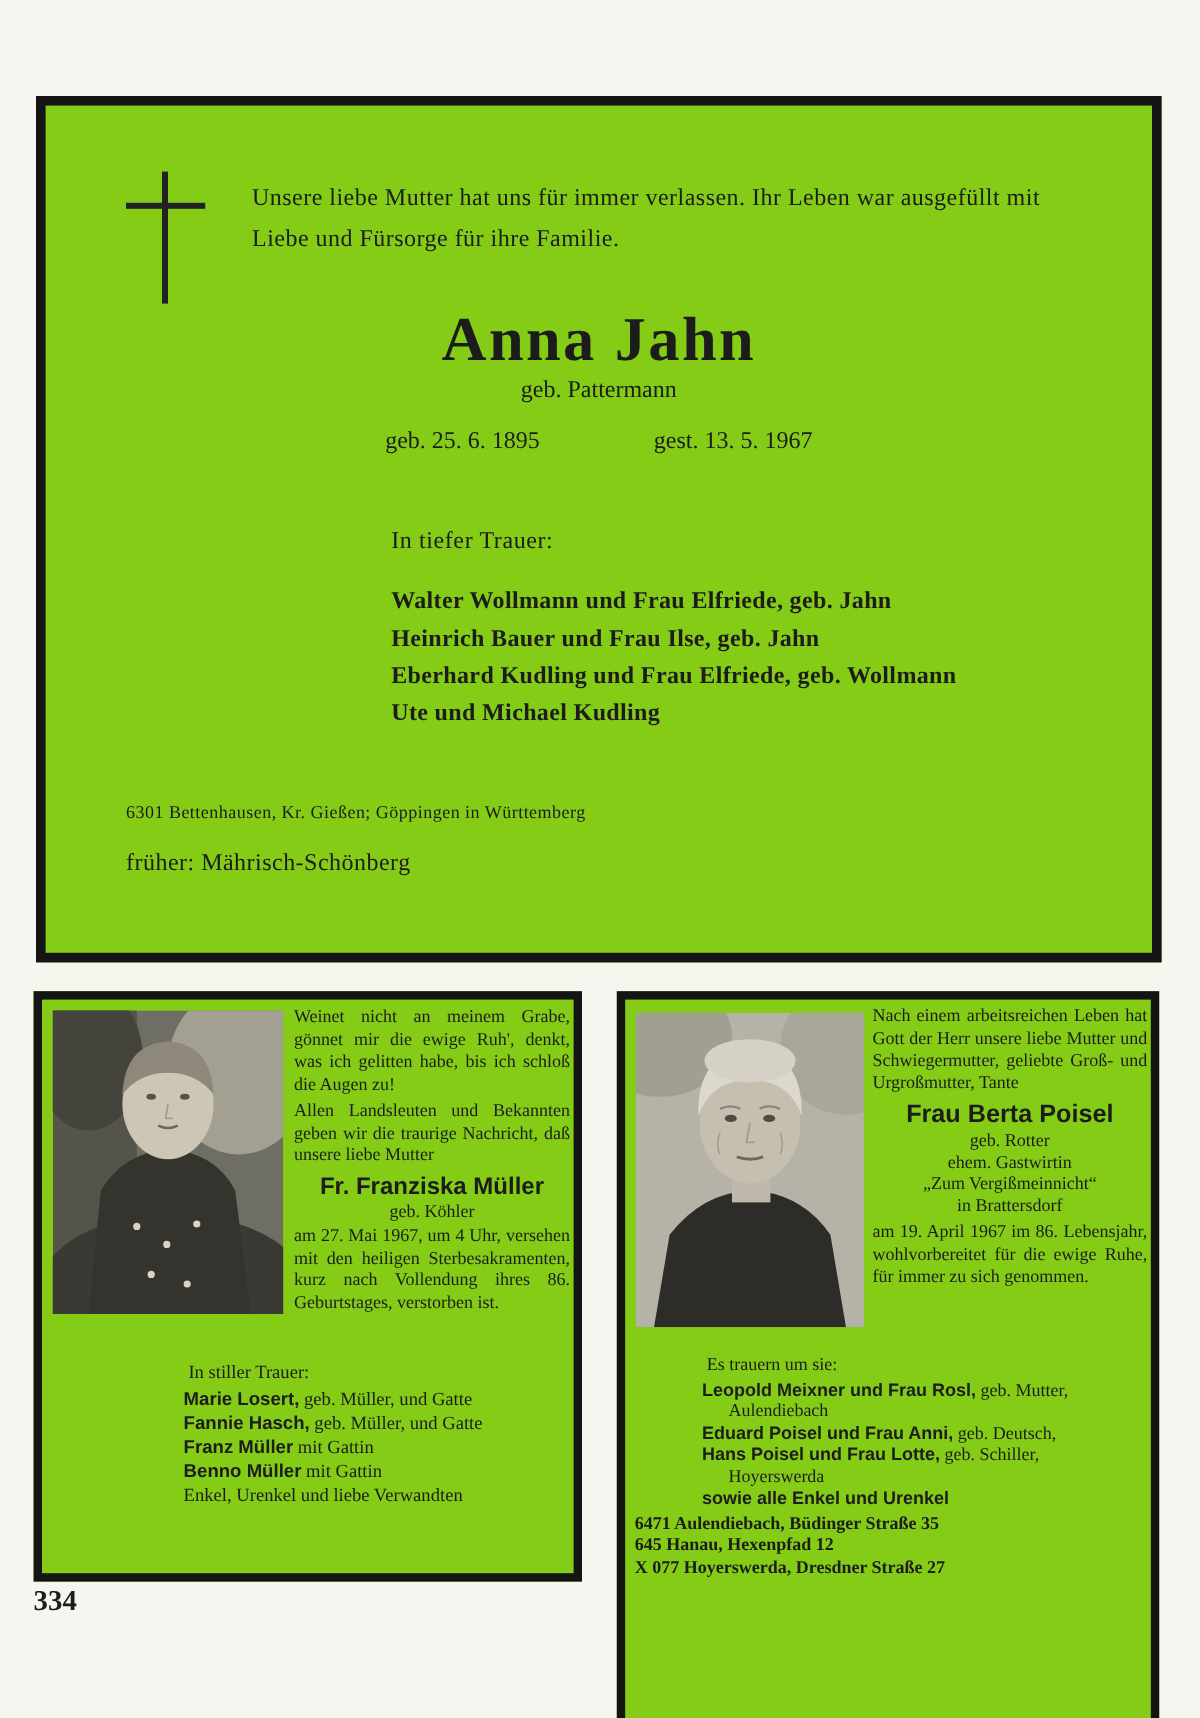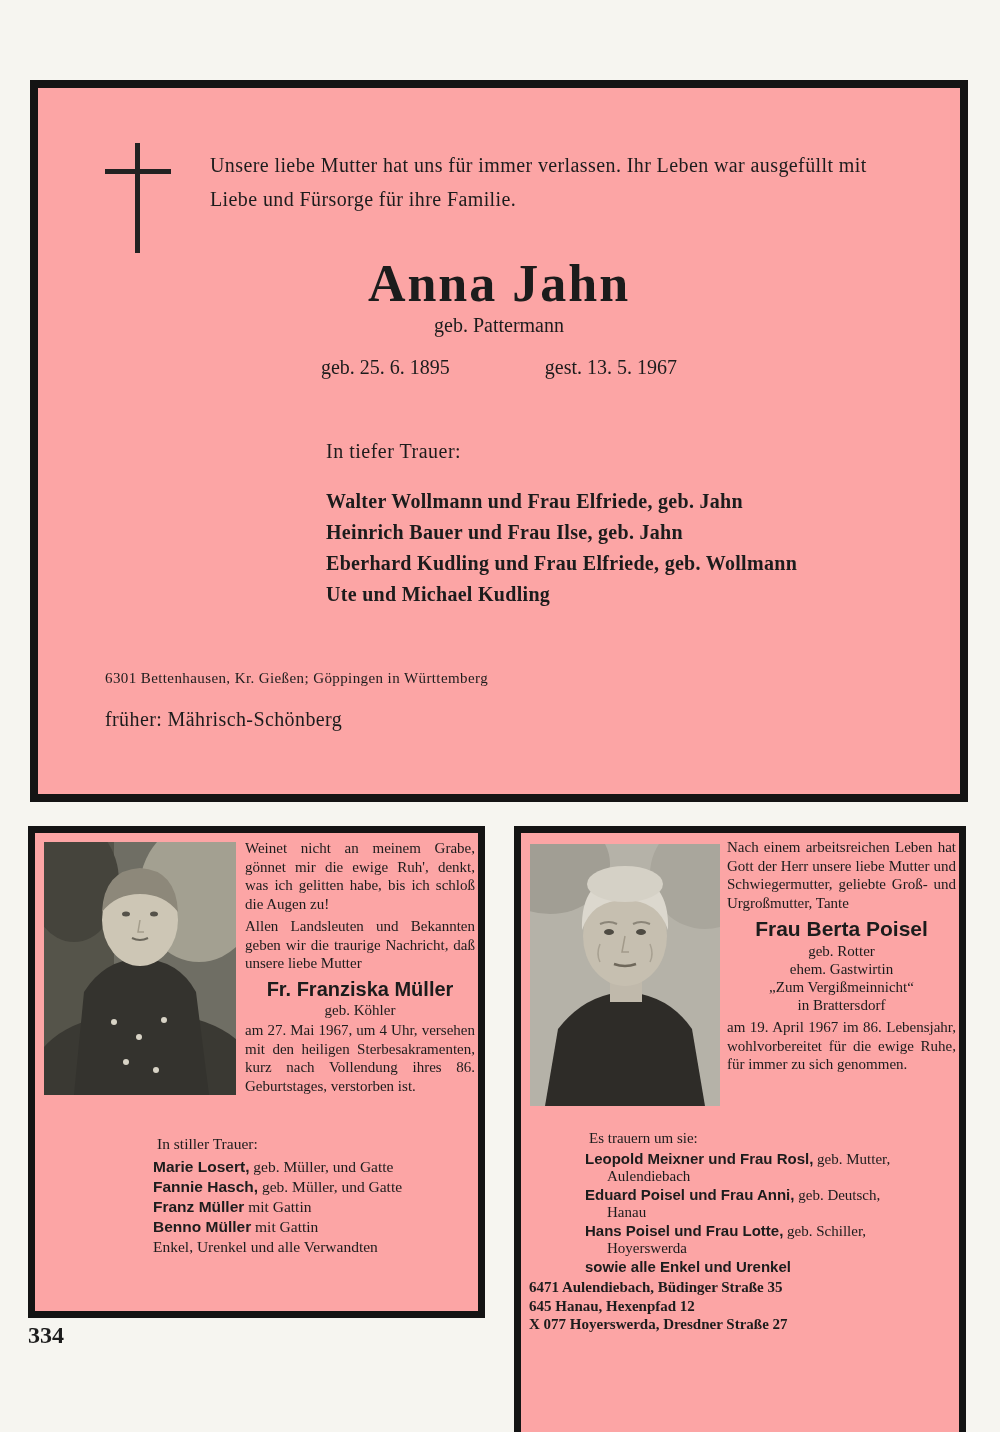--- a/index.html
+++ b/index.html
@@ -12,21 +12,21 @@
   .page {
     position: relative;
     width: 1000px;
     height: 1432px;
     background: #f6f5f0;
     overflow: hidden;
   }
   .notice {
     position: absolute;
     border: 8px solid #141414;
-    background: #fca5a5;
+    background: #84cc16;
   }
 
   
   .jahn { left: 30px; top: 80px; width: 938px; height: 722px; }
   .cross { position: absolute; left: 67px; top: 55px; width: 66px; height: 110px; }
   .cross .v { position: absolute; left: 30px; top: 0; width: 5px; height: 110px; background: #222; }
   .cross .h { position: absolute; left: 0; top: 26px; width: 66px; height: 5px; background: #222; }
   .jahn-intro {
     position: absolute; left: 172px; top: 60px; width: 700px;
     font-size: 20px; line-height: 34px; letter-spacing: 0.4px;
@@ -141,21 +141,21 @@
       <p class="mmaiden">geb. Köhler</p>
       <p>am 27. Mai 1967, um 4 Uhr, versehen mit den heiligen Sterbesakramenten, kurz nach Vollendung ihres 86. Geburtstages, verstorben ist.</p>
     </div>
     <div class="m-bottom">
       <div class="m-trauer">In stiller Trauer:</div>
       <div class="m-lines">
         <div><span class="bold-sans">Marie Losert,</span><span> geb. Müller, und Gatte</span></div>
         <div><span class="bold-sans">Fannie Hasch,</span><span> geb. Müller, und Gatte</span></div>
         <div><span class="bold-sans">Franz Müller</span><span> mit Gattin</span></div>
         <div><span class="bold-sans">Benno Müller</span><span> mit Gattin</span></div>
-        <div><span class="bold-sans"></span><span>Enkel, Urenkel und alle Verwandten</span></div>
+        <div><span class="bold-sans"></span><span>Enkel, Urenkel und liebe Verwandten</span></div>
       </div>
     </div>
   </div>
 
   <div class="notice poisel">
     <svg class="photo photo-p" viewBox="0 0 190 262">
       <rect x="0" y="0" width="190" height="262" fill="#b5b2a8"></rect>
       <ellipse cx="20" cy="20" rx="60" ry="50" fill="#a19e94"></ellipse>
       <ellipse cx="175" cy="30" rx="55" ry="55" fill="#a9a69c"></ellipse>
       <path d="M15 262 L28 185 Q55 150 95 148 Q138 150 162 185 L175 262 Z" fill="#2e2c28"></path>
@@ -180,21 +180,20 @@
       <p class="pcenter">„Zum Vergißmeinnicht“</p>
       <p class="pcenter" style="margin-bottom:4px !important;">in Brattersdorf</p>
       <p>am 19. April 1967 im 86. Lebensjahr, wohlvorbereitet für die ewige Ruhe, für immer zu sich genommen.</p>
     </div>
     <div class="p-bottom">
       <div class="p-trauer">Es trauern um sie:</div>
       <div>
         <div class="p-name-line"><span class="bold-sans">Leopold Meixner und Frau Rosl,</span><span> geb. Mutter,</span></div>
         <div class="p-place-line">Aulendiebach</div>
         <div class="p-name-line"><span class="bold-sans">Eduard Poisel und Frau Anni,</span><span> geb. Deutsch,</span></div>
-        <div class="p-place-line">Hanau</div>
         <div class="p-name-line"><span class="bold-sans">Hans Poisel und Frau Lotte,</span><span> geb. Schiller,</span></div>
         <div class="p-place-line">Hoyerswerda</div>
         <div class="p-tail bold-sans">sowie alle Enkel und Urenkel</div>
       </div>
       <div class="p-addrs">
         <div>6471 Aulendiebach, Büdinger Straße 35</div>
         <div>645 Hanau, Hexenpfad 12</div>
         <div>X 077 Hoyerswerda, Dresdner Straße 27</div>
       </div>
     </div>

